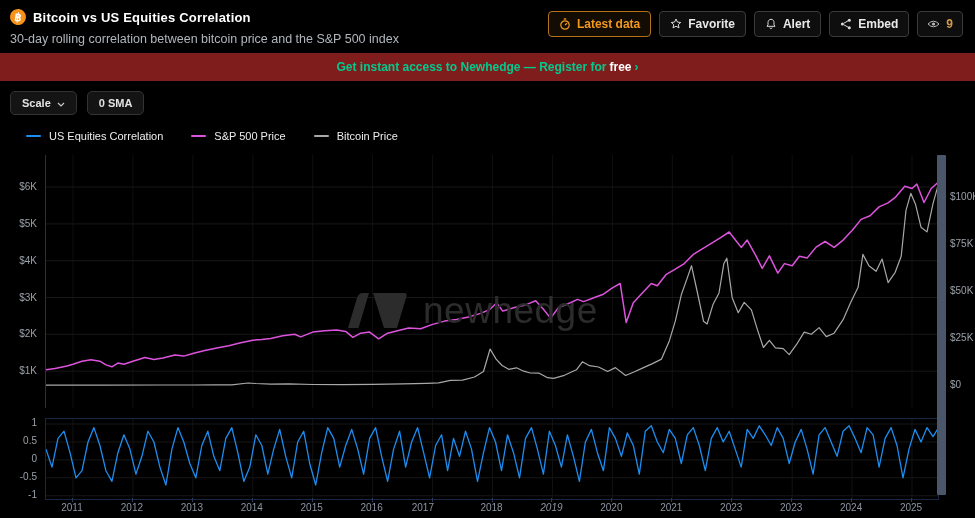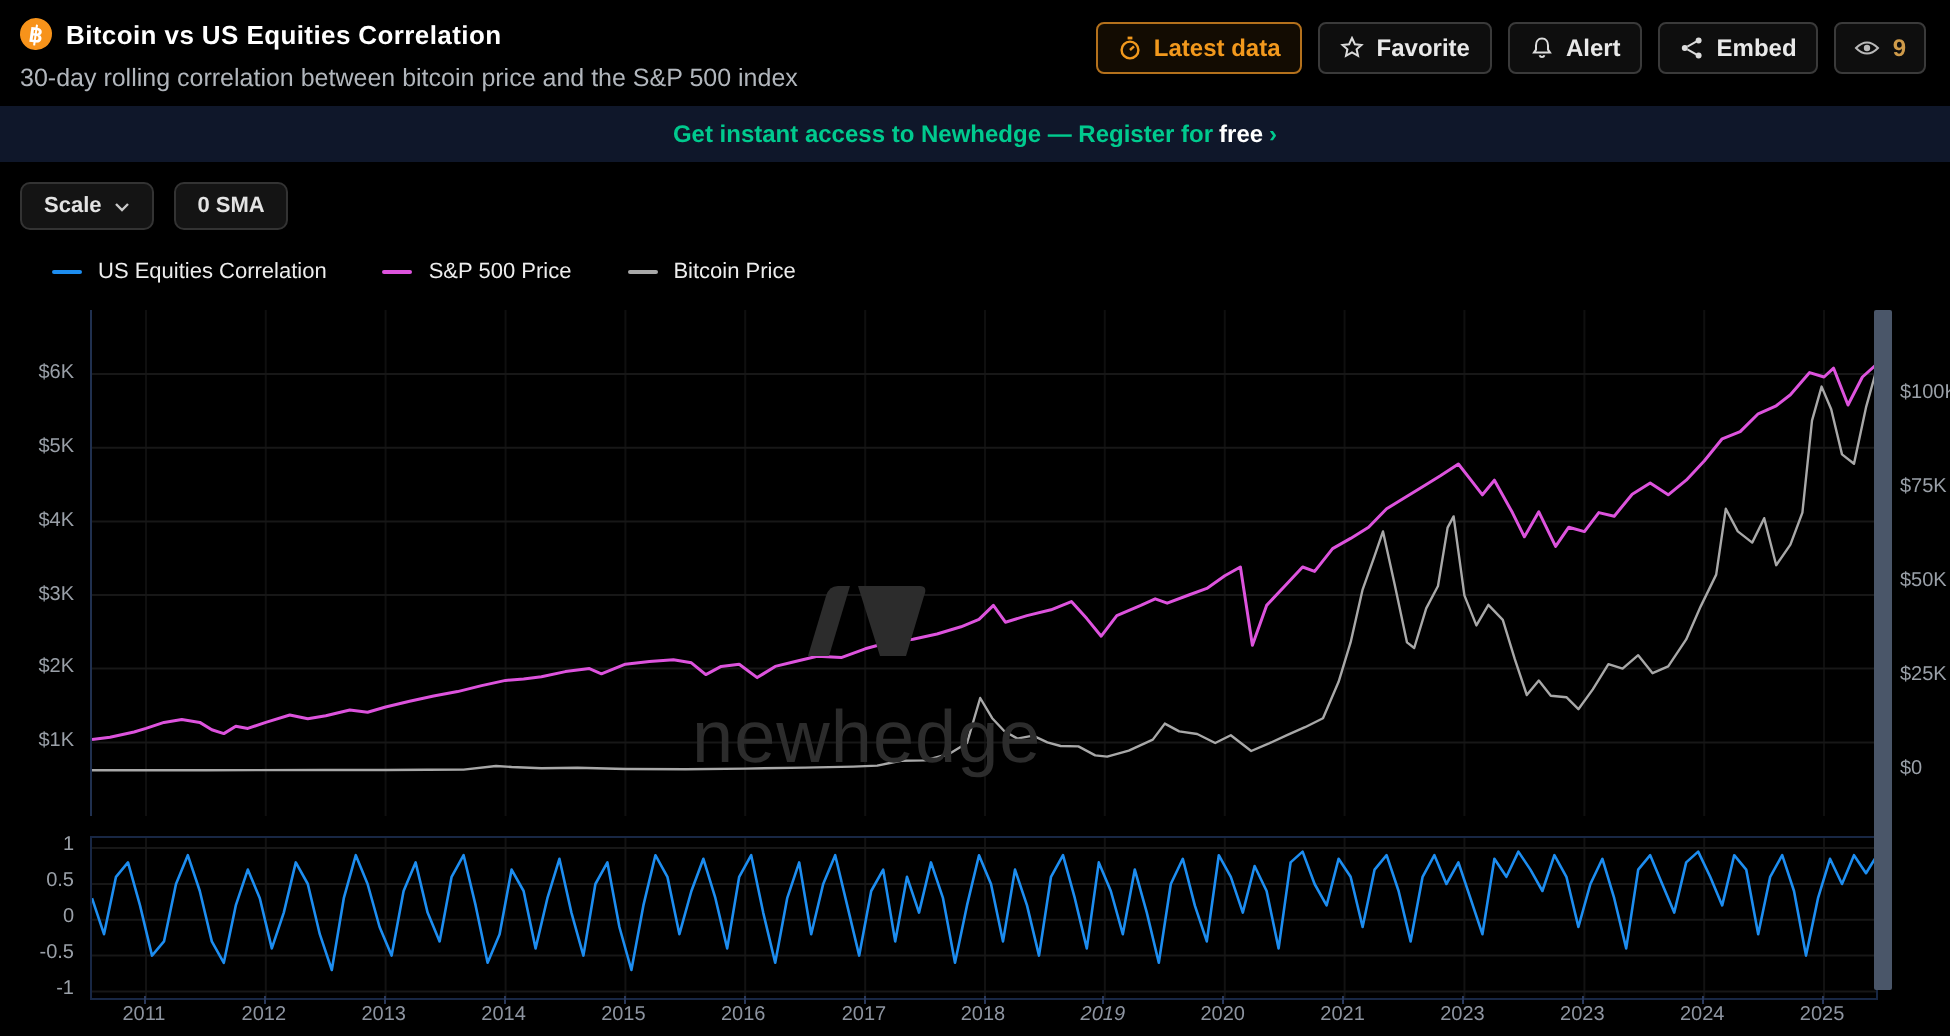--- a/index.html
+++ b/index.html
@@ -7,38 +7,38 @@
   .header{display:flex;justify-content:space-between;align-items:flex-start;padding:9px 12px 0 10px;}
   .title-row{display:flex;align-items:center;gap:7px;}
   .btc-badge{width:16px;height:16px;border-radius:50%;background:#f7931a;color:#fff;font-size:11px;font-weight:700;display:flex;align-items:center;justify-content:center;transform:rotate(8deg);}
   .page-title{font-size:13px;font-weight:700;margin:0;letter-spacing:.2px;}
   .subtitle{margin-top:7px;font-size:12.5px;color:#b1b6bc;}
   .header-buttons{display:flex;gap:8px;align-items:center;padding-top:2px;}
   .btn{display:flex;align-items:center;gap:6px;background:#0e0e0e;border:1px solid #3a3a3a;border-radius:4px;color:#e9e9e9;font-size:12px;font-weight:600;padding:5px 10px;cursor:pointer;font-family:inherit;}
   .btn svg{display:block;}
   .btn-latest{background:#130c02;border-color:#b4711c;color:#f2991d;}
   .btn-views{padding:5px 9px;color:#cf9b4a;}
-  .banner{margin-top:7px;background:#0f172a;text-align:center;padding:7px 0;font-size:12px;color:#00ca8e;font-weight:600;}
+  .banner{margin-top:7px;background:#7f1d1d;text-align:center;padding:7px 0;font-size:12px;color:#00ca8e;font-weight:600;}
   .banner .hl{color:#fff;font-weight:700;margin:0 3px;}
   .toolbar{display:flex;justify-content:space-between;align-items:center;padding:10px 24px 0 10px;}
   .toolbar-left{display:flex;gap:10px;}
   .tool-btn{display:flex;align-items:center;gap:6px;background:#141414;border:1px solid #333;border-radius:5px;color:#e3e3e3;font-size:11px;font-weight:600;padding:5px 11px;cursor:pointer;font-family:inherit;}
   .toolbar-right{display:flex;align-items:center;gap:15px;}
   .range-btn{background:none;border:none;color:#cfcfcf;font-size:11px;font-weight:600;cursor:pointer;padding:2px;font-family:inherit;}
   .range-btn.active{color:#585858;}
   .camera-btn{background:#f2f2f2;border:none;border-radius:4px;width:24px;height:18px;display:flex;align-items:center;justify-content:center;cursor:pointer;}
   .legend{display:flex;gap:28px;margin:15px 0 0 26px;font-size:11px;color:#ededed;}
   .legend-item{display:flex;align-items:center;gap:8px;cursor:pointer;}
   .legend-dash{width:15px;height:2px;border-radius:1px;background:#888;}
   .chart-area{position:relative;height:368px;margin-top:8px;}
   .pane{position:absolute;}
   #main-pane{left:45px;top:5px;border-left:1px solid #20304f;}
   #lower-pane{left:45px;top:268px;border:1px solid #182744;}
   .scrollbar{position:absolute;left:937px;top:5px;width:9px;height:340px;background:#4a5669;border-radius:1px;cursor:grab;}
-  .watermark{position:absolute;left:346px;top:140px;display:flex;align-items:center;gap:15px;pointer-events:none;flex-direction:column;}
+  .watermark{position:absolute;left:346px;top:140px;display:flex;align-items:center;gap:15px;pointer-events:none;}
   .watermark-text{font-size:37px;color:#2c2c2c;letter-spacing:.5px;font-weight:400;}
   .axis-label{position:absolute;font-size:10px;color:#9aa0a8;}
   .x-tick{position:absolute;top:348px;width:1px;height:4px;background:#2b3a5c;}
 </style>
 </head>
 <body>
 
 <div class="header">
   <div>
     <div class="title-row">
@@ -210,21 +210,21 @@
     <span class="axis-label" style="left: 115.903px; width: 32px; text-align: center; top: 352px; color: rgb(141, 148, 160);">2012</span>
     <div class="x-tick" style="left: 131.903px;"></div>
     <span class="axis-label" style="left: 175.836px; width: 32px; text-align: center; top: 352px; color: rgb(141, 148, 160);">2013</span>
     <div class="x-tick" style="left: 191.836px;"></div>
     <span class="axis-label" style="left: 235.768px; width: 32px; text-align: center; top: 352px; color: rgb(141, 148, 160);">2014</span>
     <div class="x-tick" style="left: 251.768px;"></div>
     <span class="axis-label" style="left: 295.701px; width: 32px; text-align: center; top: 352px; color: rgb(141, 148, 160);">2015</span>
     <div class="x-tick" style="left: 311.701px;"></div>
     <span class="axis-label" style="left: 355.634px; width: 32px; text-align: center; top: 352px; color: rgb(141, 148, 160);">2016</span>
     <div class="x-tick" style="left: 371.634px;"></div>
-    <span class="axis-label" style="left: 416px; width: 32px; text-align: center; top: 352px; color: rgb(141, 148, 160);">2017</span>
+    <span class="axis-label" style="left: 402px; width: 32px; text-align: right; top: 352px; color: rgb(141, 148, 160);">2017</span>
     <div class="x-tick" style="left: 431.567px;"></div>
     <span class="axis-label" style="left: 475.5px; width: 32px; text-align: center; top: 352px; color: rgb(141, 148, 160);">2018</span>
     <div class="x-tick" style="left: 491.5px;"></div>
     <span class="axis-label" style="left: 535.433px; width: 32px; text-align: center; top: 352px; color: rgb(141, 148, 160); font-style: italic;">2019</span>
     <div class="x-tick" style="left: 551.433px;"></div>
     <span class="axis-label" style="left: 595.366px; width: 32px; text-align: center; top: 352px; color: rgb(141, 148, 160);">2020</span>
     <div class="x-tick" style="left: 611.366px;"></div>
     <span class="axis-label" style="left: 655.299px; width: 32px; text-align: center; top: 352px; color: rgb(141, 148, 160);">2021</span>
     <div class="x-tick" style="left: 671.299px;"></div>
     <span class="axis-label" style="left: 715.232px; width: 32px; text-align: center; top: 352px; color: rgb(141, 148, 160);">2023</span>

